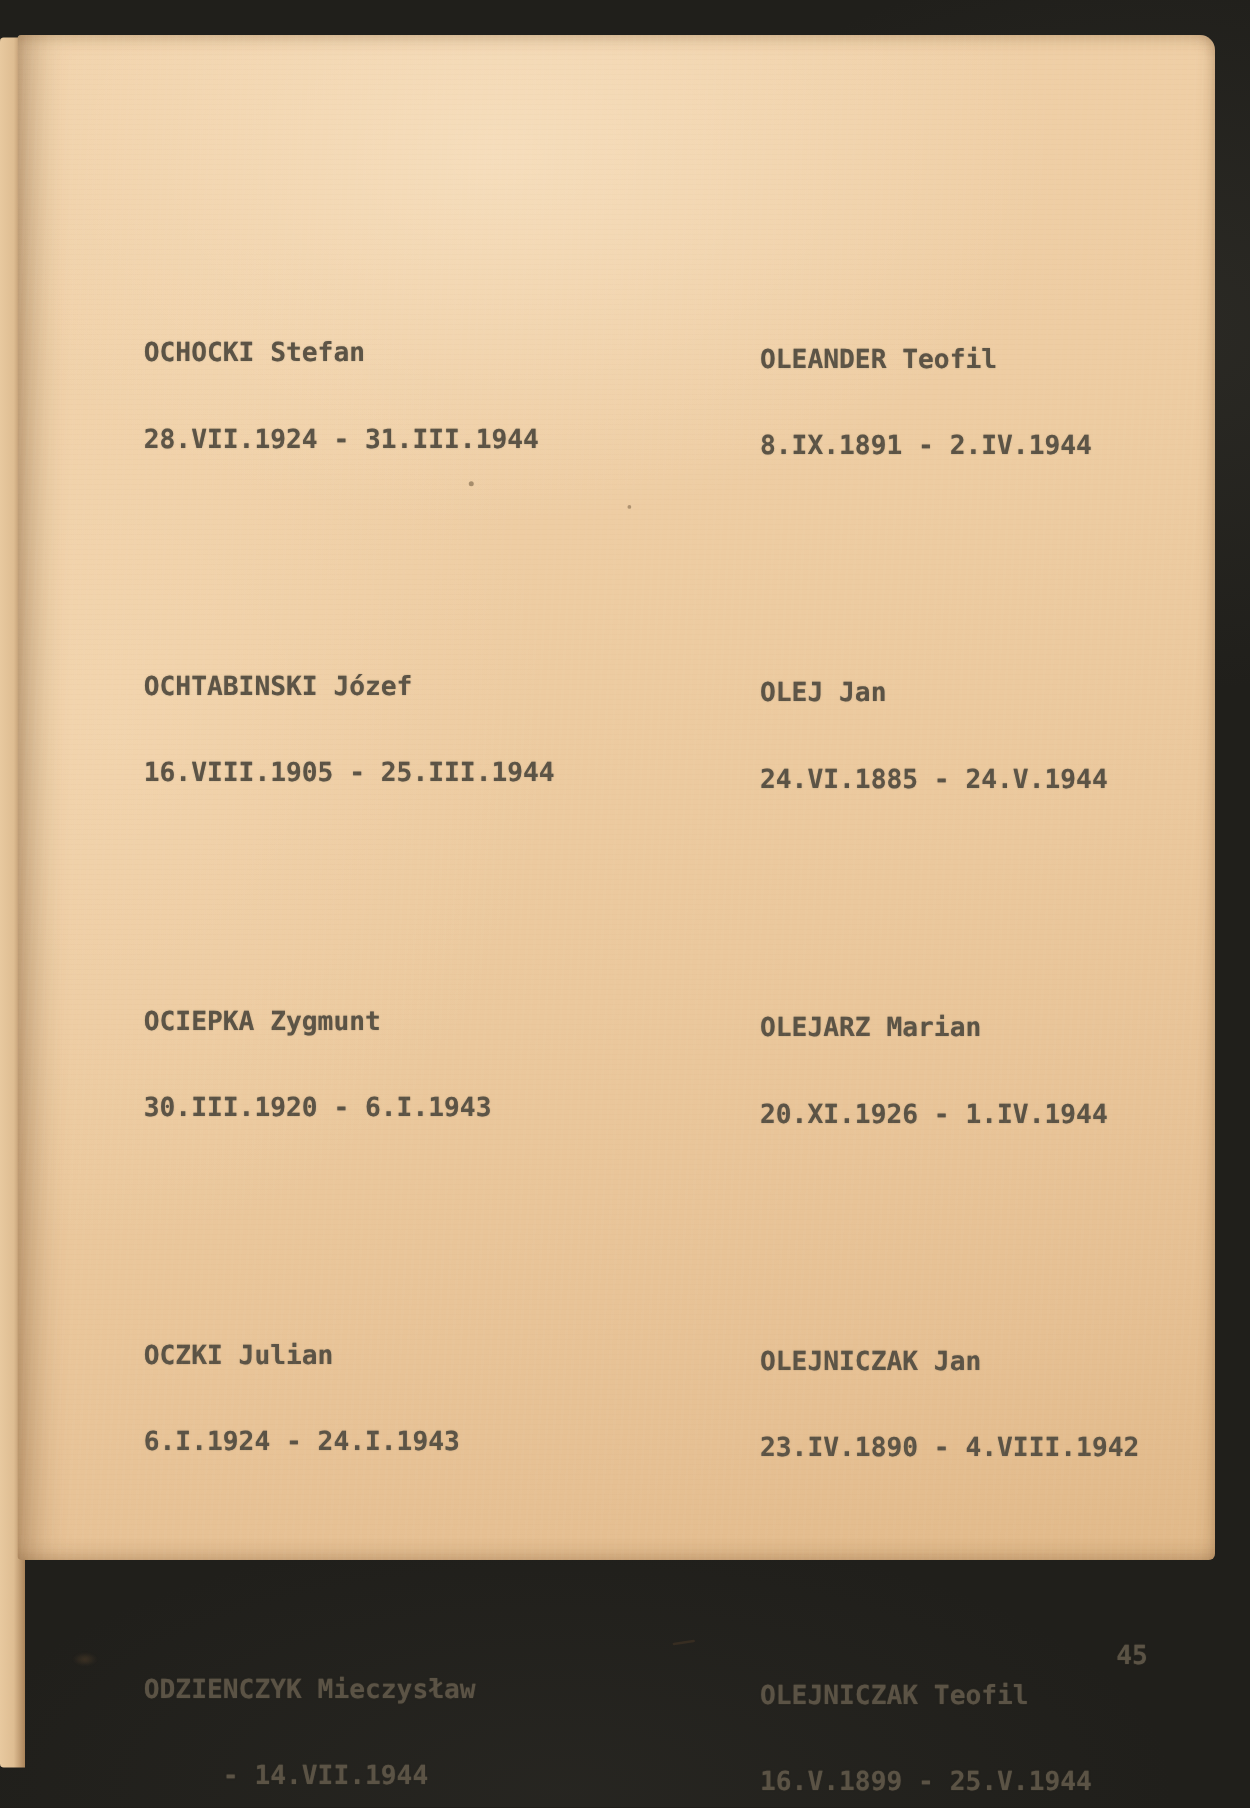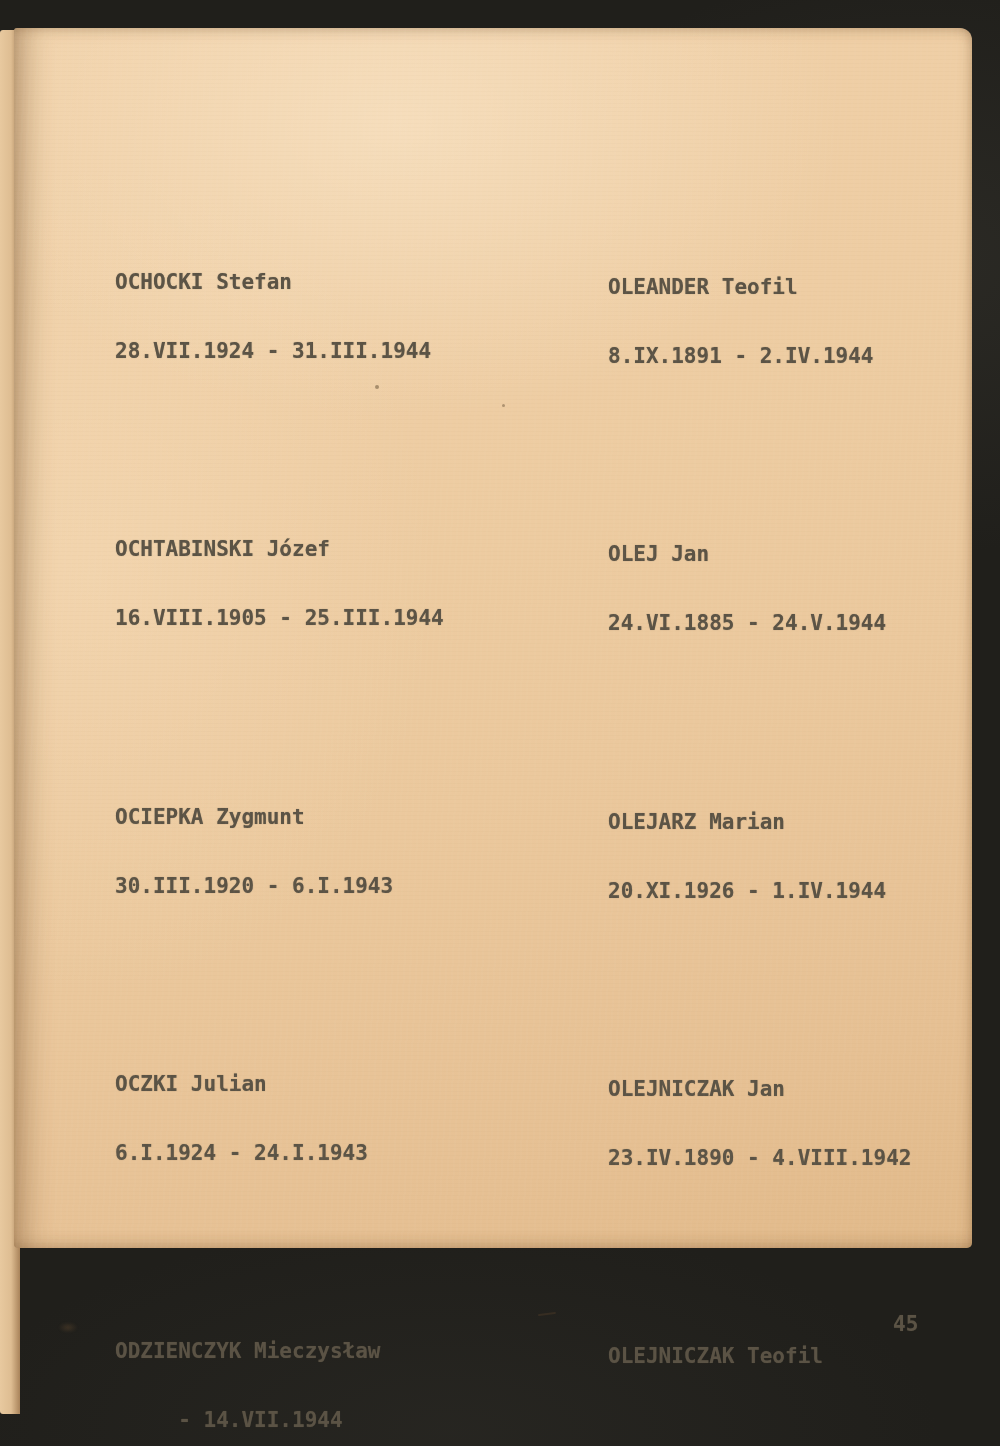--- a/index.html
+++ b/index.html
@@ -157,20 +157,21 @@
         <div class="entry-dates">20.XI.1926 - 1.IV.1944</div>
       </div>
     
       <div class="entry">
         <div class="entry-name">OLEJNICZAK Jan</div>
         <div class="entry-dates">23.IV.1890 - 4.VIII.1942</div>
       </div>
     
       <div class="entry">
         <div class="entry-name">OLEJNICZAK Teofil</div>
+        <div class="entry-dates">16.V.1899 - 25.V.1944</div>
       </div>
     
       
     
       
     
       
     
       
     

